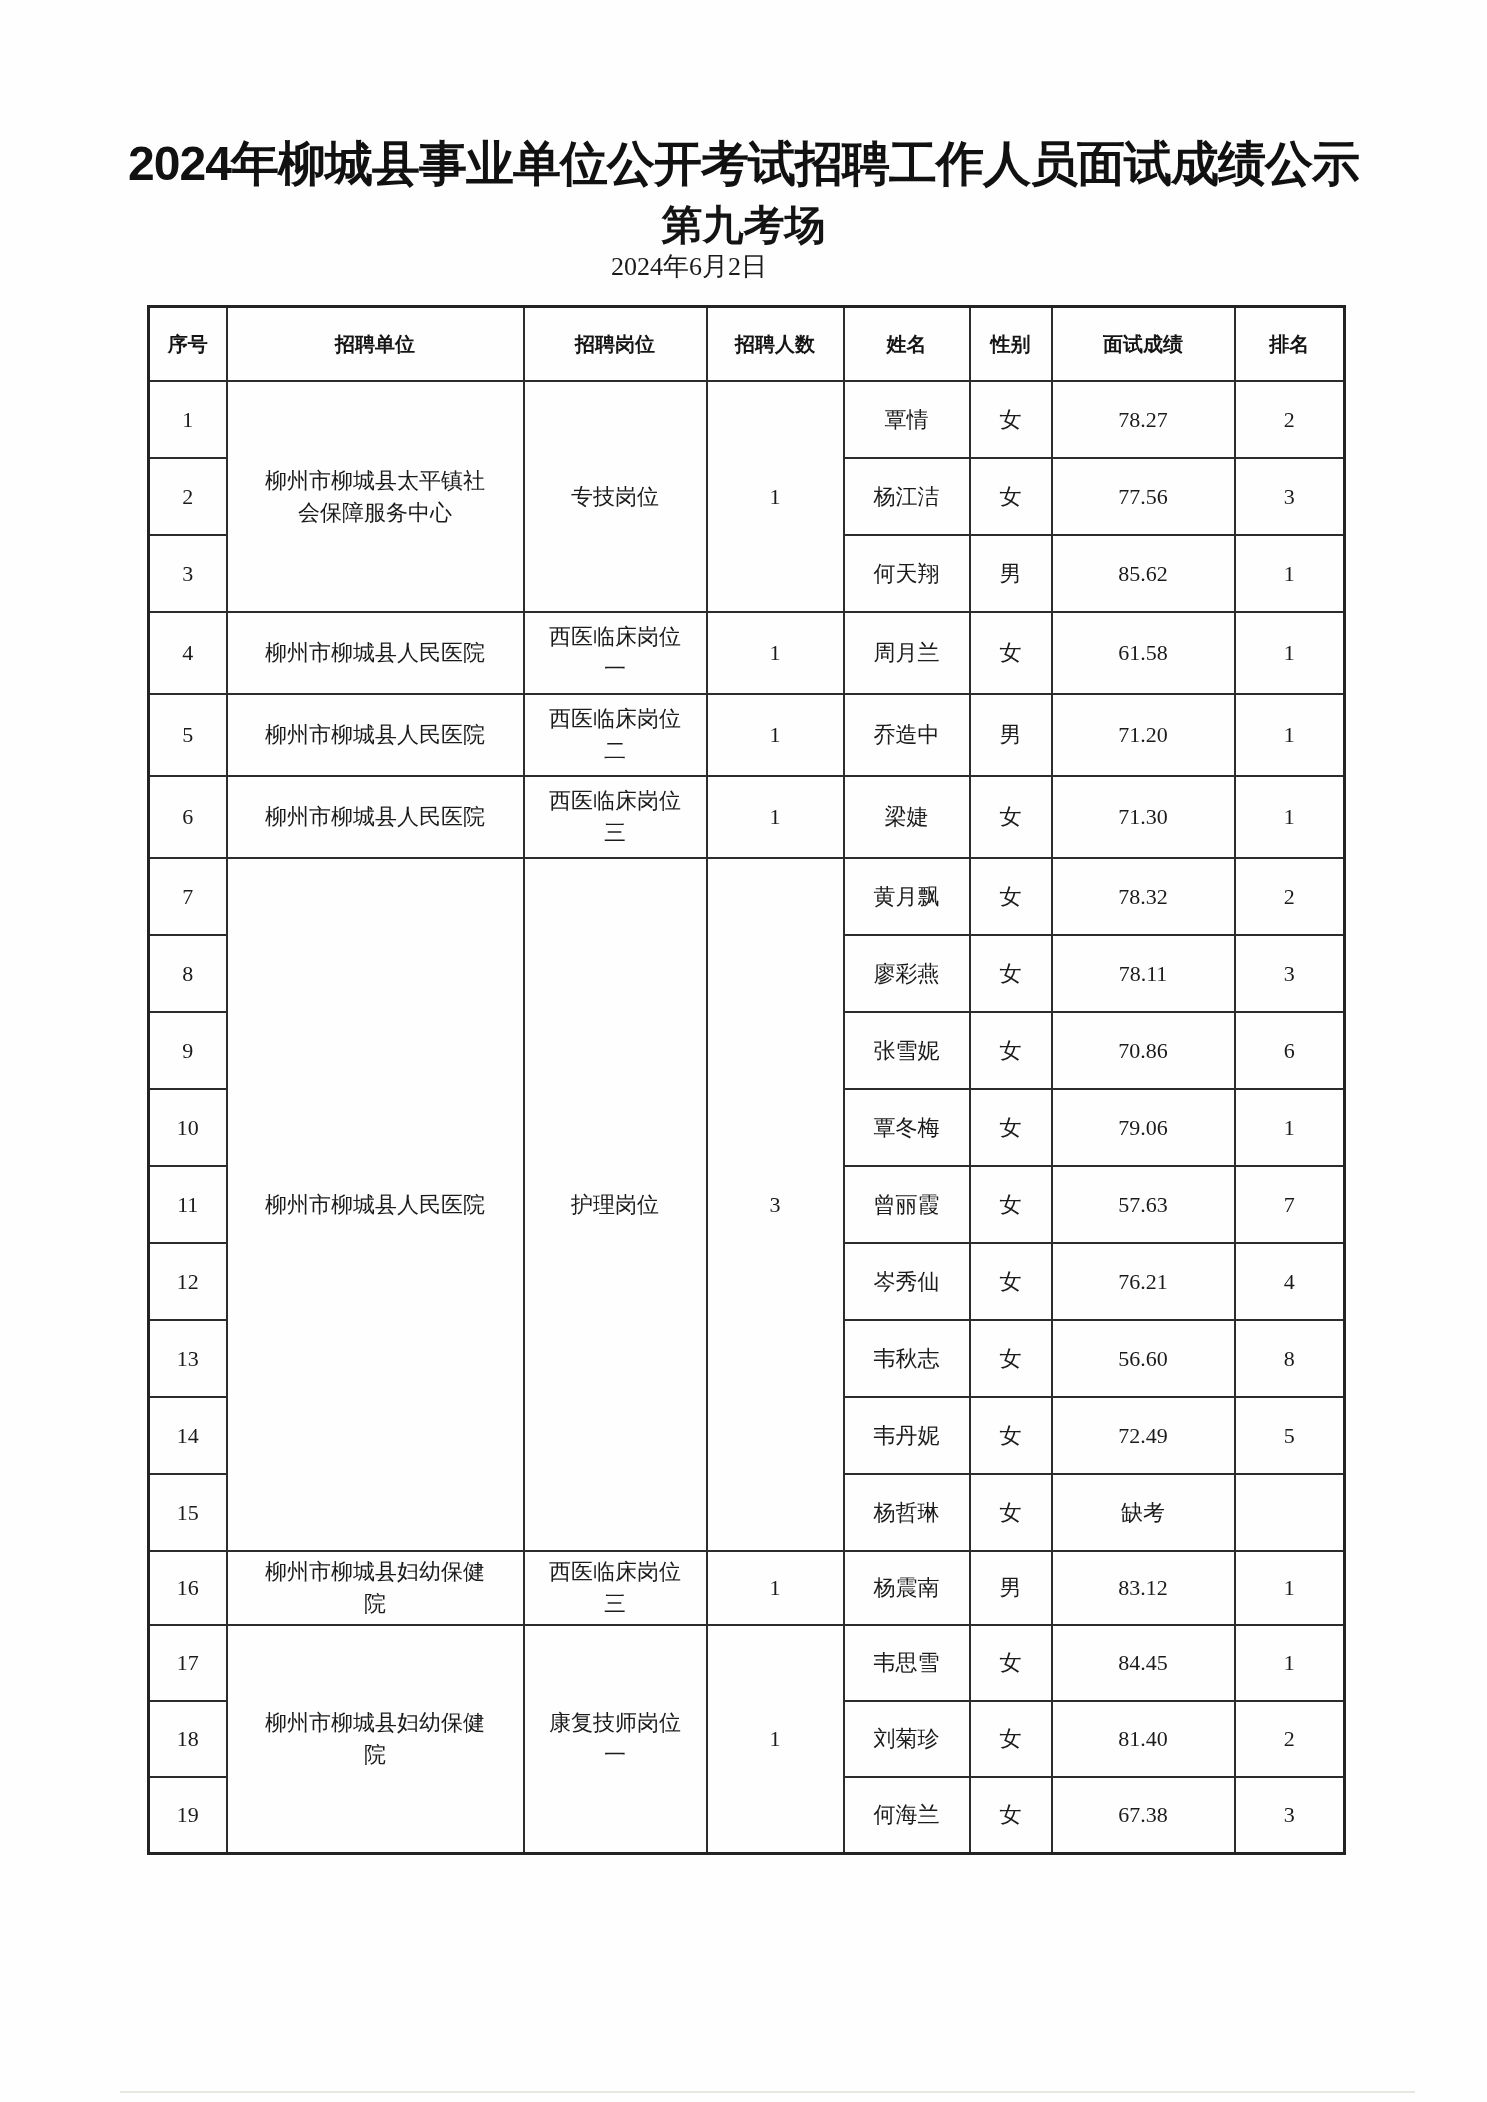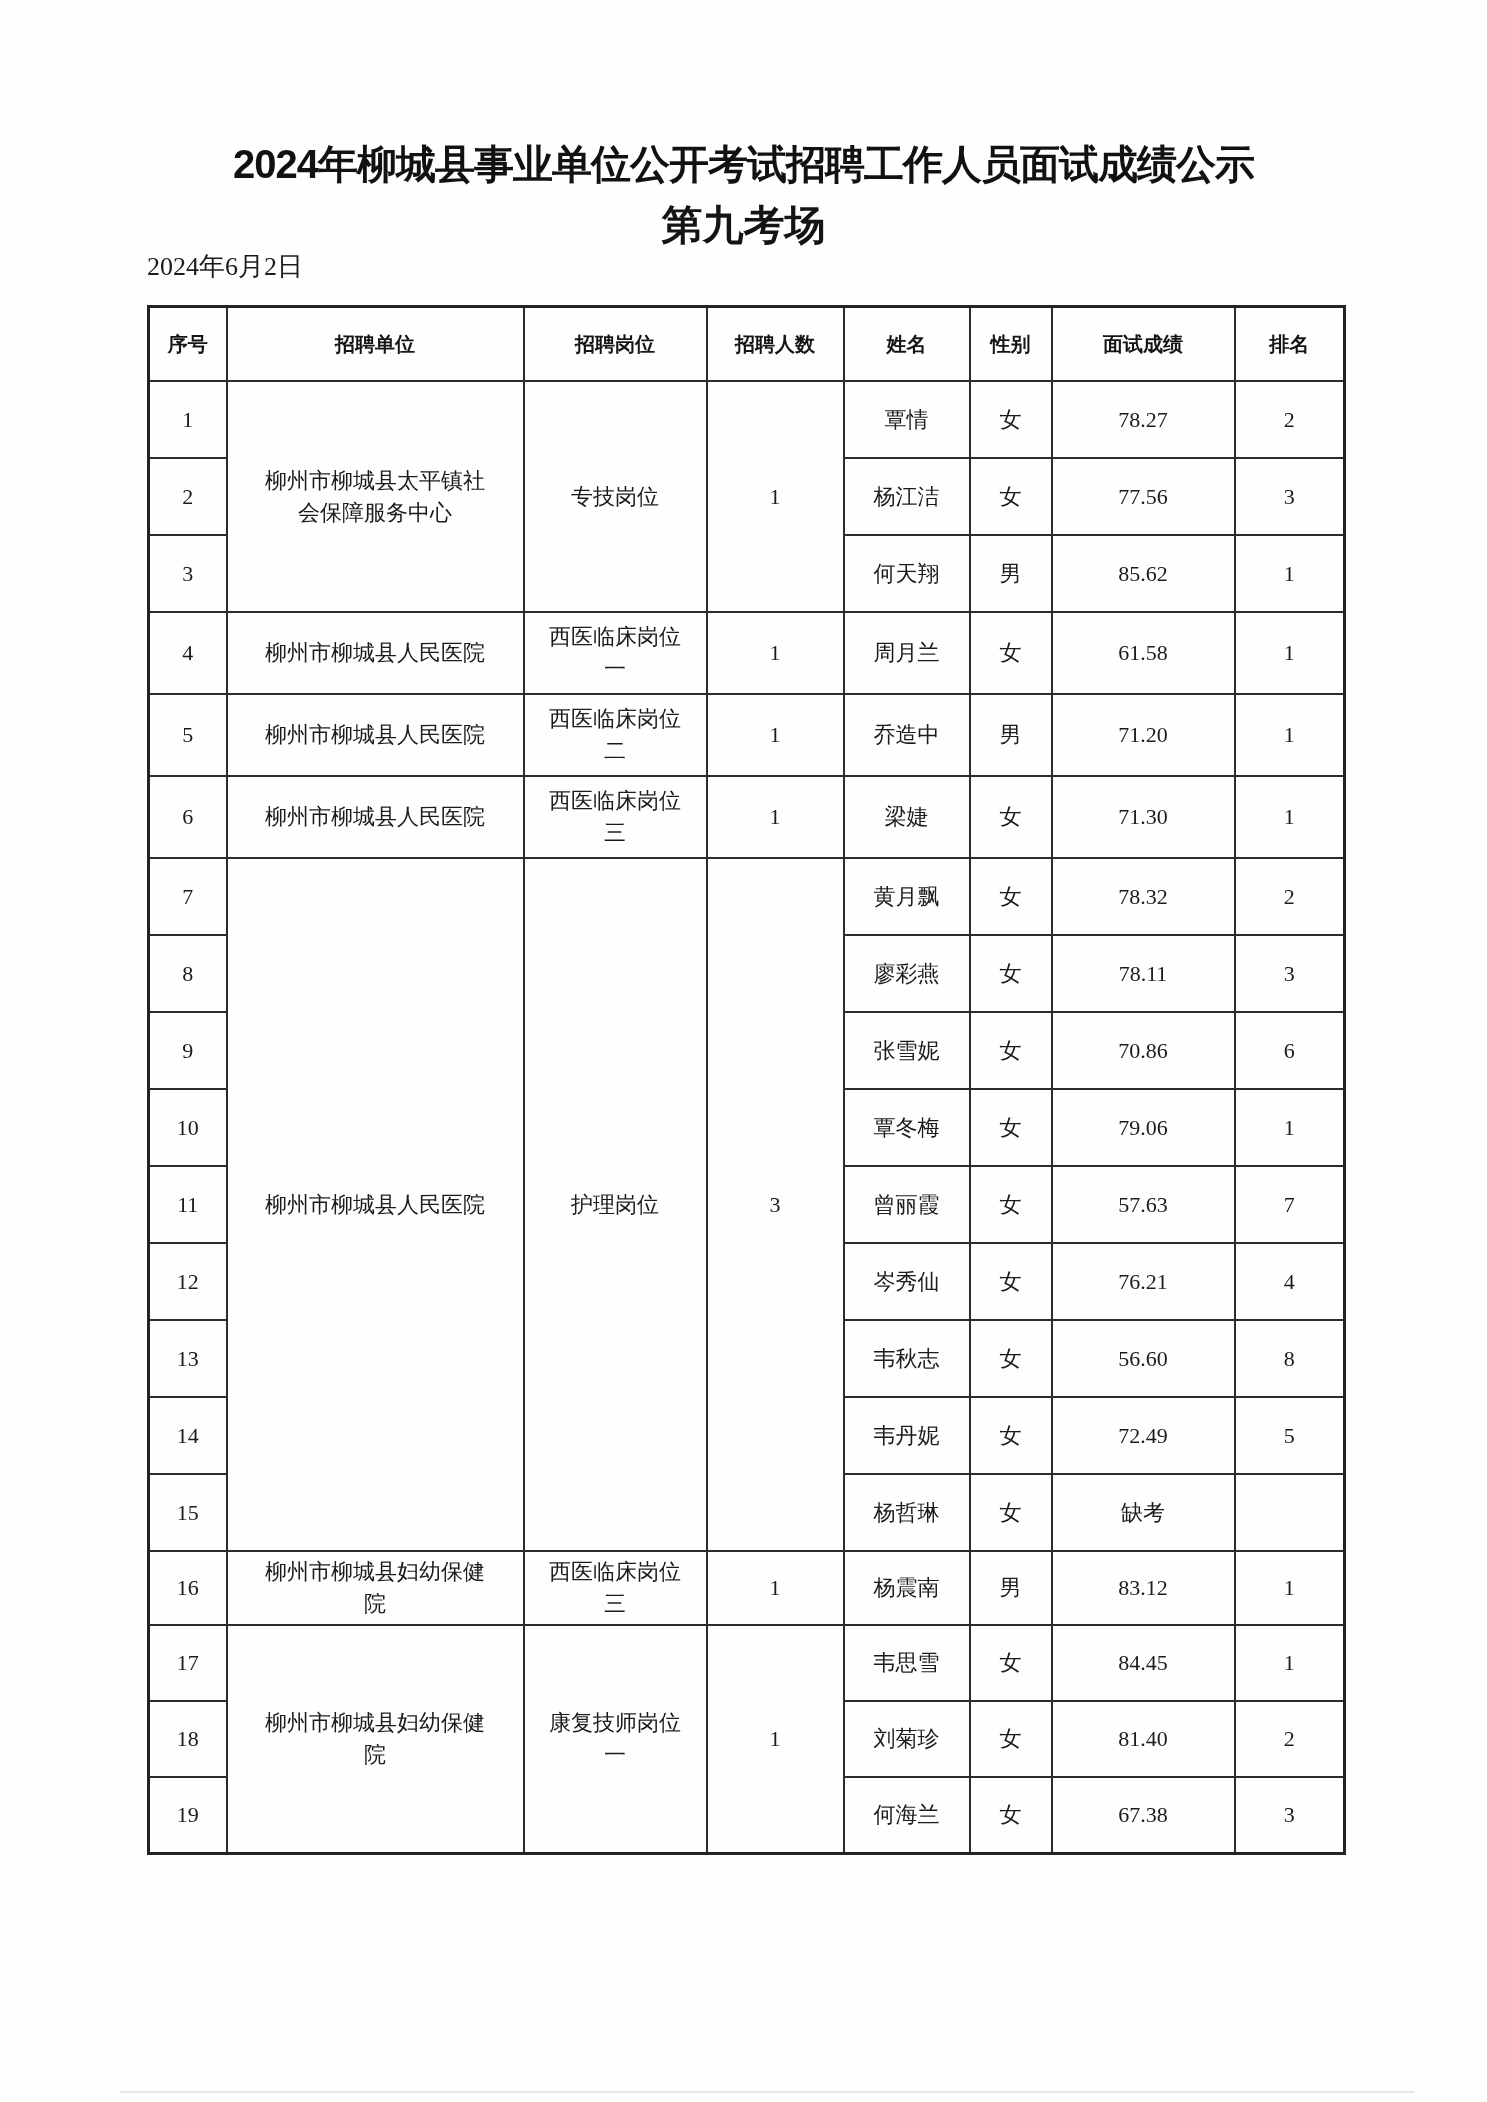--- a/index.html
+++ b/index.html
@@ -11,40 +11,40 @@
     overflow: hidden;
     font-family: "Liberation Serif", serif;
     color: #1b1b1b;
   }
   .title {
     margin: 0;
     padding-top: 140px;
     text-align: center;
     font-family: "Liberation Sans", sans-serif;
     font-weight: bold;
-    font-size: 40px;
+    font-size: 48px;
     line-height: 48px;
     letter-spacing: -1px;
     color: #111;
   }
   .subtitle {
     margin: 18px 0 0 0;
     text-align: center;
     font-family: "Liberation Sans", sans-serif;
     font-weight: bold;
     font-size: 41px;
     line-height: 38px;
     color: #141414;
   }
   .date-line {
     width: 1196px;
     margin: 8px 0 0 147px;
     padding-right: 112px;
     box-sizing: border-box;
-    text-align: left;
+    text-align: center;
     font-size: 26px;
     line-height: 30px;
     color: #1b1b1b;
   }
   table.results {
     border-collapse: collapse;
     table-layout: fixed;
     width: 1196px;
     margin: 23px 0 0 147px;
     border: 3px solid #232323;

